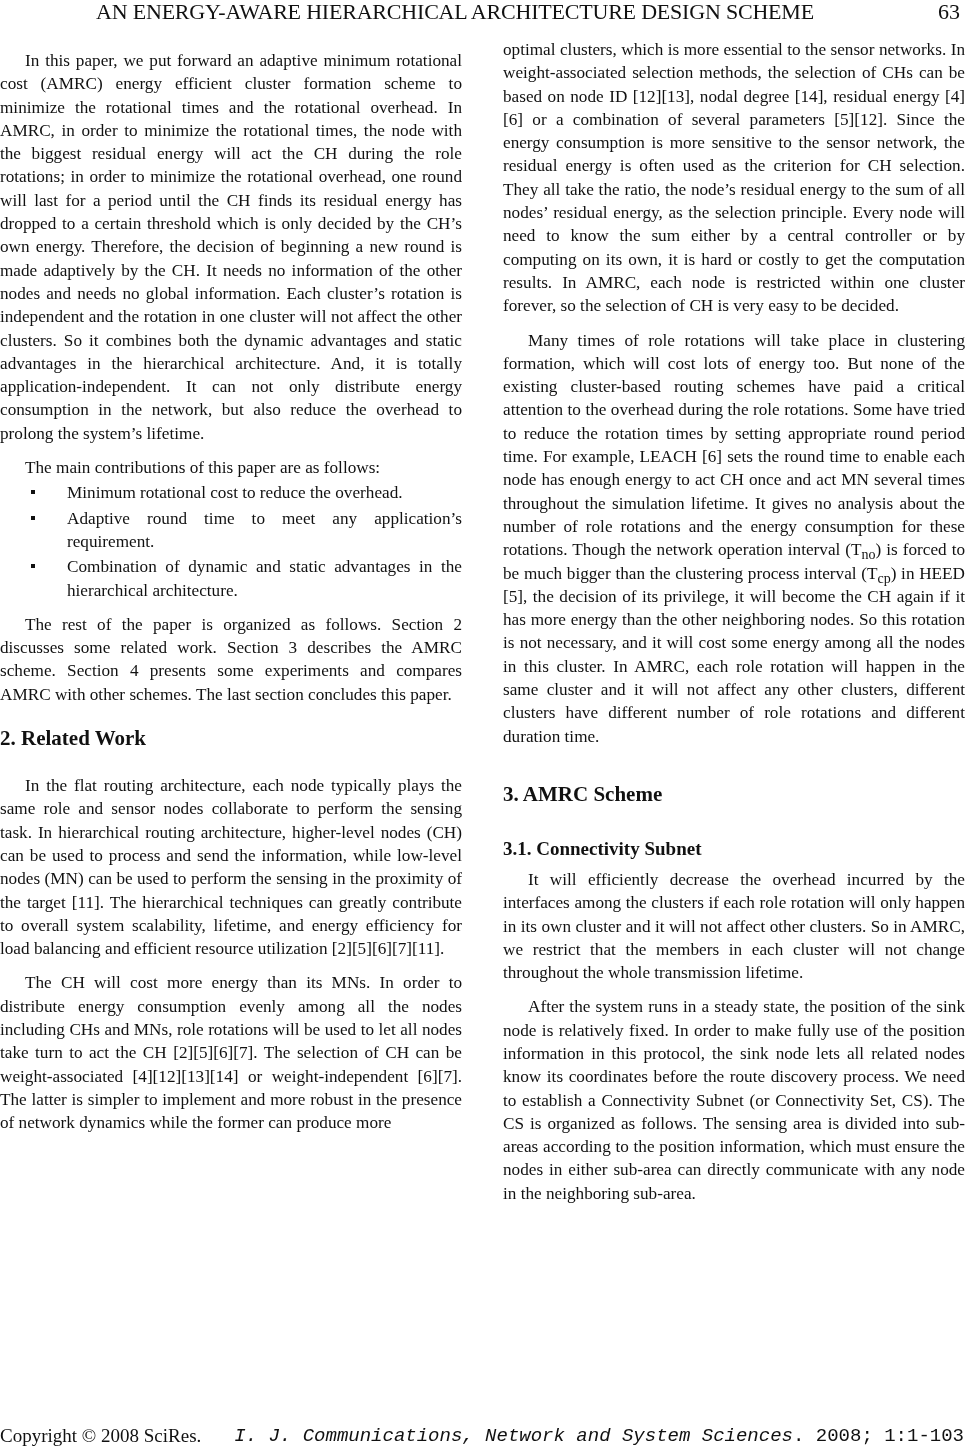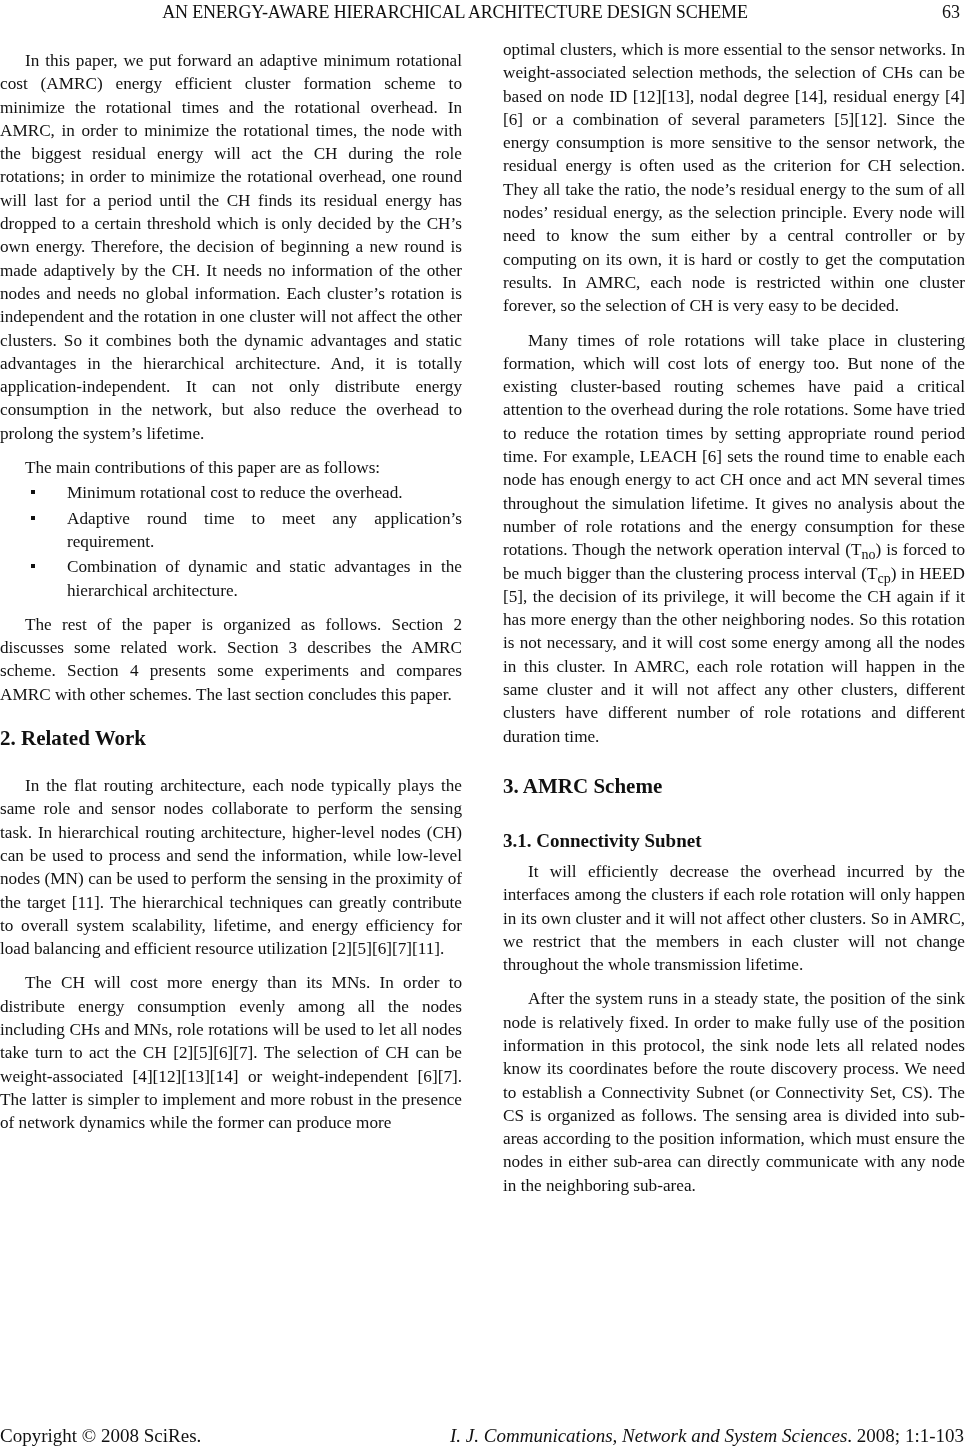--- a/index.html
+++ b/index.html
@@ -3,21 +3,21 @@
 <meta charset="utf-8">
 <style>
   html, body { margin: 0; padding: 0; background: #ffffff; }
   body {
     width: 968px; height: 1453px; position: relative; overflow: hidden;
     font-family: "Liberation Serif", "DejaVu Serif", serif;
     color: #111111;
   }
   .running-head {
     position: absolute; top: 0; left: 0; width: 968px; height: 24px;
-    font-size: 18px; line-height: 24px;
+    font-size: 22px; line-height: 24px;
   }
   .running-head .title { position: absolute; left: 0; width: 910px; text-align: center; letter-spacing: -0.2px; }
   .running-head .pno { position: absolute; right: 8px; }
   .col {
     position: absolute; top: 38px;
     font-size: 17.2px; line-height: 23.3px;
     text-align: justify;
   }
   .col-left { left: 0; width: 462px; }
   .col-right { left: 503px; width: 462px; }
@@ -34,21 +34,21 @@
   }
   h3.subsec {
     font-size: 19px; font-weight: bold; margin: 0; line-height: 26px;
   }
   sub { font-size: 14px; line-height: 0; }
   .footer {
     position: absolute; top: 1424px; left: 0; width: 968px; height: 24px;
     font-size: 19px; line-height: 24px;
   }
   .footer .copy { position: absolute; left: 0; }
-  .footer .journal { position: absolute; right: 4px; }
+  .footer .journal { position: absolute; right: 4px; font-family: Liberation Mono, monospace; }
   .footer .journal .it { font-style: italic; }
 </style>
 </head>
 <body>
 
 <div class="running-head">
   <span class="title">AN ENERGY-AWARE HIERARCHICAL ARCHITECTURE DESIGN SCHEME</span>
   <span class="pno">63</span>
 </div>
 
@@ -62,21 +62,21 @@
   </ul>
   <p class="indent gap">The rest of the paper is organized as follows. Section 2 discusses some related work. Section 3 describes the AMRC scheme. Section 4 presents some experiments and compares AMRC with other schemes. The last section concludes this paper.</p>
   <h2 class="sec" style="margin-top:18px;">2. Related Work</h2>
   <p class="indent" style="margin-top:22px;">In the flat routing architecture, each node typically plays the same role and sensor nodes collaborate to perform the sensing task. In hierarchical routing architecture, higher-level nodes (CH) can be used to process and send the information, while low-level nodes (MN) can be used to perform the sensing in the proximity of the target [11]. The hierarchical techniques can greatly contribute to overall system scalability, lifetime, and energy efficiency for load balancing and efficient resource utilization [2][5][6][7][11].</p>
   <p class="indent gap">The CH will cost more energy than its MNs. In order to distribute energy consumption evenly among all the nodes including CHs and MNs, role rotations will be used to let all nodes take turn to act the CH [2][5][6][7]. The selection of CH can be weight-associated [4][12][13][14] or weight-independent [6][7]. The latter is simpler to implement and more robust in the presence of network dynamics while the former can produce more</p>
 </div>
 
 <div class="col col-right">
   <p>optimal clusters, which is more essential to the sensor networks. In weight-associated selection methods, the selection of CHs can be based on node ID [12][13], nodal degree [14], residual energy [4][6] or a combination of several parameters [5][12]. Since the energy consumption is more sensitive to the sensor network, the residual energy is often used as the criterion for CH selection. They all take the ratio, the node’s residual energy to the sum of all nodes’ residual energy, as the selection principle. Every node will need to know the sum either by a central controller or by computing on its own, it is hard or costly to get the computation results. In AMRC, each node is restricted within one cluster forever, so the selection of CH is very easy to be decided.</p>
   <p class="indent gap"><span>Many times of role rotations will take place in clustering formation, which will cost lots of energy too. But none of the existing cluster-based routing schemes have paid a critical attention to the overhead during the role rotations. Some have tried to reduce the rotation times by setting appropriate round period time. For example, LEACH [6] sets the round time to enable each node has enough energy to act CH once and act MN several times throughout the simulation lifetime. It gives no analysis about the number of role rotations and the energy consumption for these rotations. Though the network operation interval (T</span><sub>no</sub><span>) is forced to be much bigger than the clustering process interval (T</span><sub>cp</sub><span>) in HEED [5], the decision of its privilege, it will become the CH again if it has more energy than the other neighboring nodes. So this rotation is not necessary, and it will cost some energy among all the nodes in this cluster. In AMRC, each role rotation will happen in the same cluster and it will not affect any other clusters, different clusters have different number of role rotations and different duration time.</span></p>
-  <h2 class="sec" style="margin-top:24px;">3. AMRC Scheme</h2>
+  <h2 class="sec" style="margin-top:32px;">3. AMRC Scheme</h2>
   <h3 class="subsec" style="margin-top:28px;">3.1. Connectivity Subnet</h3>
   <p class="indent" style="margin-top:6px;">It will efficiently decrease the overhead incurred by the interfaces among the clusters if each role rotation will only happen in its own cluster and it will not affect other clusters. So in AMRC, we restrict that the members in each cluster will not change throughout the whole transmission lifetime.</p>
   <p class="indent gap">After the system runs in a steady state, the position of the sink node is relatively fixed. In order to make fully use of the position information in this protocol, the sink node lets all related nodes know its coordinates before the route discovery process. We need to establish a Connectivity Subnet (or Connectivity Set, CS). The CS is organized as follows. The sensing area is divided into sub-areas according to the position information, which must ensure the nodes in either sub-area can directly communicate with any node in the neighboring sub-area.</p>
 </div>
 
 <div class="footer">
   <span class="copy">Copyright © 2008 SciRes.</span>
   <span class="journal"><span class="it">I. J. Communications, Network and System Sciences</span><span>. 2008; 1:1-103</span></span>
 </div>
 

